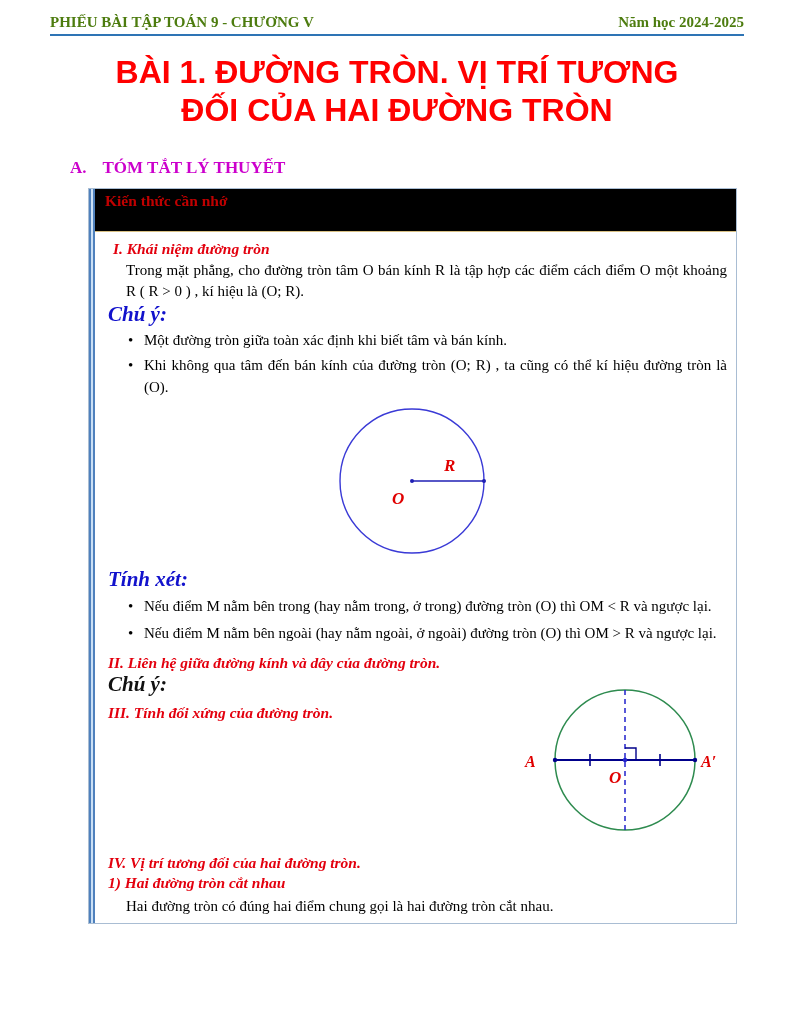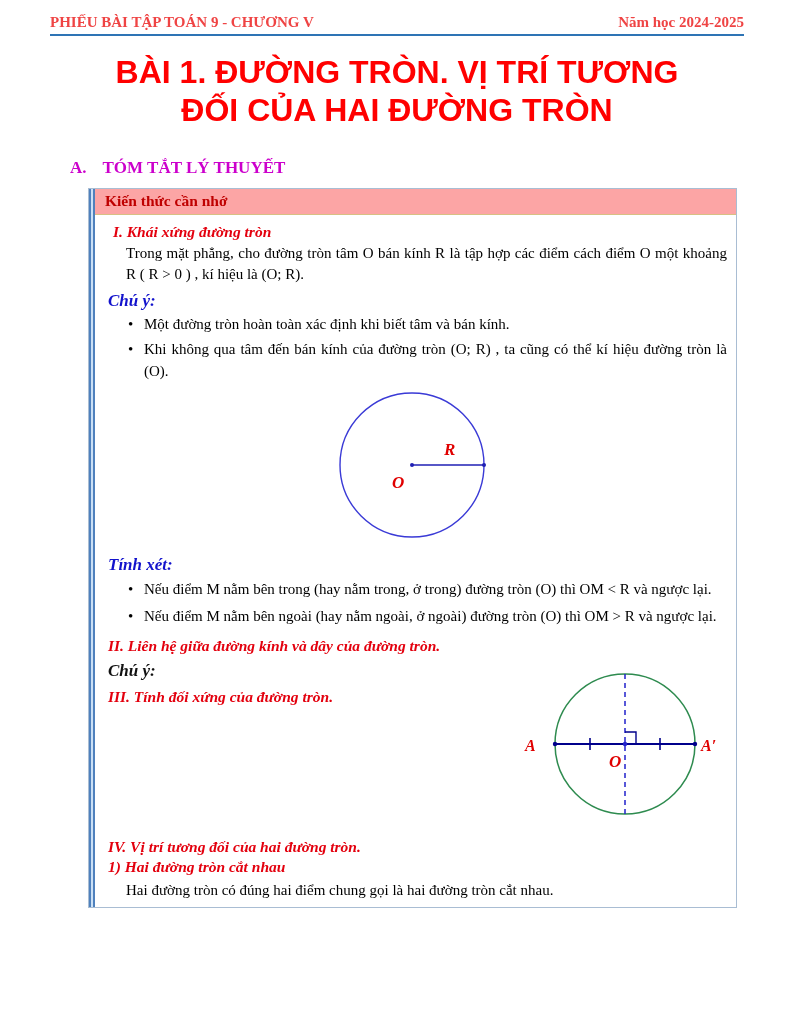--- a/index.html
+++ b/index.html
@@ -7,21 +7,21 @@
   .page {
     width:792px; height:1024px; background:#fff;
     font-family:"Liberation Serif", serif; color:#000;
     padding:14px 48px 14px 50px;
     display:flex; flex-direction:column; overflow:hidden; position:relative;
   }
   
   .header-bar {
     display:flex; justify-content:space-between; align-items:flex-end;
     border-bottom:2.5px solid #2E74B5; padding-bottom:3px;
-    color:#ef4444; font-weight:bold; font-size:15px;
+    color:#4d7c0f; font-weight:bold; font-size:15px;
   }
   
   .doc-title {
     margin-top:18px; text-align:center; color:#FF0000;
     font-family:"Liberation Sans", sans-serif; font-weight:bold;
     font-size:32px; line-height:1.18;
   }
   
   .section-a {
     margin-top:28px; color:#CC00CC; font-weight:bold; font-size:17px; display:flex;
@@ -31,28 +31,28 @@
   .kb-box {
     margin-top:10px; margin-left:38px; margin-right:7px;
     border:1px solid #A9BDD3; position:relative; padding-left:6px;
     flex:0 0 auto;
   }
   .kb-box::before {
     content:""; position:absolute; left:0; top:0; bottom:0; width:6px;
     background:linear-gradient(90deg,#4F81BD 0 2px,#CBE0F5 2px 4px,#4F81BD 4px 6px);
   }
   .kb-header {
-    background:#fca5a5; color:#BF0000; font-weight:bold; font-size:15.5px;
-    padding:3px 10px 4px 10px; border-bottom:1px solid #D8C083;
+    background:#000000; color:#BF0000; font-weight:bold; font-size:15.5px;
+    padding:3px 10px 21px 10px; border-bottom:1px solid #D8C083;
   }
   .kb-content { padding:6px 9px 5px 13px; font-size:15px; }
   .h-red { color:#E3000E; font-weight:bold; font-style:italic; font-size:15.5px; margin-top:7px; }
   .h-red.first { margin-top:2px; padding-left:5px; }
   .para { margin:2px 0 0 18px; text-align:justify; line-height:1.43; }
-  .note-label { font-weight:bold; font-style:italic; font-size:17px; margin-top:6px; }
+  .note-label { font-weight:bold; font-style:italic; font-size:21px; }
   .note-blue { color:#1212CC; }
   .note-black { color:#111111; }
   ul.blist { list-style:none; margin:1px 0 0 0; padding-left:36px; text-align:justify; }
   ul.blist li { position:relative; line-height:1.45; margin-top:3px; }
   ul.blist li::before { content:"\2022"; position:absolute; left:-16px; top:0; }
   ul.blist.loose li { line-height:1.78; margin-top:1px; }
   ul.blist.mid li { line-height:1.64; margin-top:2px; }
   .fig-center { text-align:center; margin:6px 0 2px; }
   .sec3-wrap { display:flex; align-items:flex-start;gap:44px; }
   .sec3-left { flex:1 1 auto; }
@@ -78,26 +78,26 @@
 
   <div class="section-a">
     <span class="sa-label">A.</span>
     <span>TÓM TẮT LÝ THUYẾT</span>
   </div>
 
   <div class="kb-box">
     <div class="kb-header">Kiến thức cần nhớ</div>
     <div class="kb-content">
 
-      <div class="h-red first">I.  Khái xứng đường tròn</div>
+      <div class="h-red first">I.  Khái niệm đường tròn</div>
       <div class="para">Trong mặt phẳng, cho đường tròn tâm O  bán kính  R là tập hợp các điểm cách điểm O  một khoảng  R ( R &gt; 0 ) , kí hiệu là (O; R).</div>
 
       <div class="note-label note-blue">Chú ý:</div>
       <ul class="blist">
-        <li>Một đường tròn hoàn toàn xác định khi biết tâm và bán kính.</li>
+        <li>Một đường tròn giữa toàn xác định khi biết tâm và bán kính.</li>
         <li>Khi không qua tâm đến bán kính của đường tròn (O; R) , ta cũng có thể kí hiệu đường tròn là (O).</li>
       </ul>
 
       <div class="fig-center">
         <svg width="220" height="156" viewBox="0 0 220 156">
           <circle cx="104" cy="76" r="72" fill="none" stroke="#3A3AD6" stroke-width="1.4"></circle>
           <line x1="104" y1="76" x2="176" y2="76" stroke="#1F1FB4" stroke-width="1.6"></line>
           <circle cx="104" cy="76" r="2" fill="#1F1FB4"></circle>
           <circle cx="176" cy="76" r="2" fill="#1F1FB4"></circle>
           <text x="84" y="99" font-size="17">O</text>

